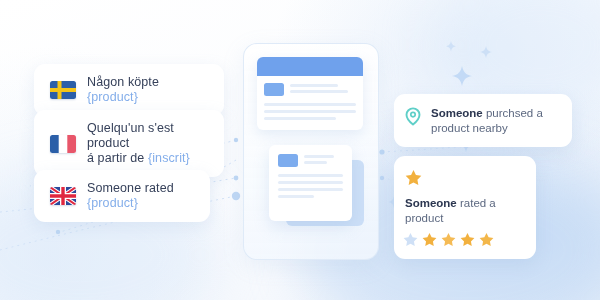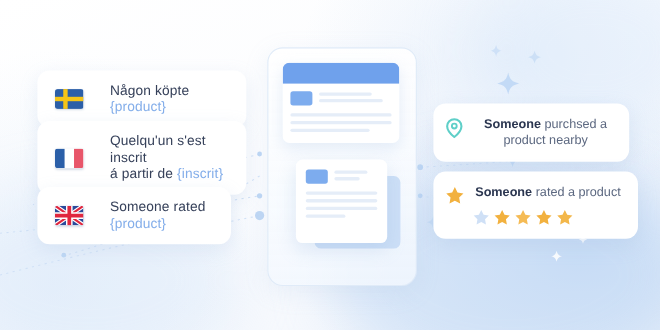--- a/index.html
+++ b/index.html
@@ -120,21 +120,21 @@
     top: 140px;
     width: 0; height: 0;
     filter: drop-shadow(0 2px 3px rgba(120,155,200,0.35));
   }
 
   
   .lang-card {
     position: absolute;
     display: flex;
     align-items: center;
-    gap: 24px;
+    gap: 11px;
     background: #ffffff;
     border-radius: 11px;
     padding: 11px 16px;
     box-shadow: 0 5px 16px rgba(150,178,217,0.18);
     box-sizing: border-box;
   }
   .lang-card .txt {
     font-size: 12.5px;
     line-height: 15px;
     color: #36415a;
@@ -160,24 +160,23 @@
   .note-card {
     position: absolute;
     display: flex;
     align-items: flex-start;
     gap: 10px;
     background: #ffffff;
     border-radius: 11px;
     padding: 12px 11px;
     box-shadow: 0 6px 18px rgba(145,175,217,0.20);
     box-sizing: border-box;
-    text-align: center;
   }
   .note-purchase { left: 394px; top: 94px;  width: 178px; }
-  .note-rating   { left: 394px; top: 156px; width: 186px; }
+  .note-rating   { left: 394px; top: 156px; width: 142px; flex-direction: column; }
 
   .note-text {
     font-size: 11.5px;
     line-height: 14.5px;
     color: #5c6880;
   }
   .note-text b { color: #2b3category; }
   .note-text b { color: #2b3650; font-weight: 700; }
 
   .stars-row {
@@ -282,21 +281,21 @@
   </div>
 
   <div class="lang-card card-fr">
     <span class="flag">
       <svg width="26" height="18" viewBox="0 0 26 18">
         <rect width="26" height="18" fill="#ffffff"></rect>
         <rect width="8.7" height="18" fill="#2b5fa8"></rect>
         <rect x="17.3" width="8.7" height="18" fill="#e8566a"></rect>
       </svg>
     </span>
-    <span class="txt"><span>Quelqu'un s'est inscrit
+    <span class="txt"><span>Quelqu'un s'est product
 á partir de </span><span class="ph">{inscrit}</span></span>
   </div>
 
   <div class="lang-card card-en">
     <span class="flag">
       <svg width="26" height="18" viewBox="0 0 26 18">
         <rect width="26" height="18" fill="#2b4a9b"></rect>
         <path d="M0 0 L26 18 M26 0 L0 18" stroke="#ffffff" stroke-width="4"></path>
         <path d="M0 0 L26 18 M26 0 L0 18" stroke="#e0273f" stroke-width="2"></path>
         <path d="M13 0 V18 M0 9 H26" stroke="#ffffff" stroke-width="6"></path>

